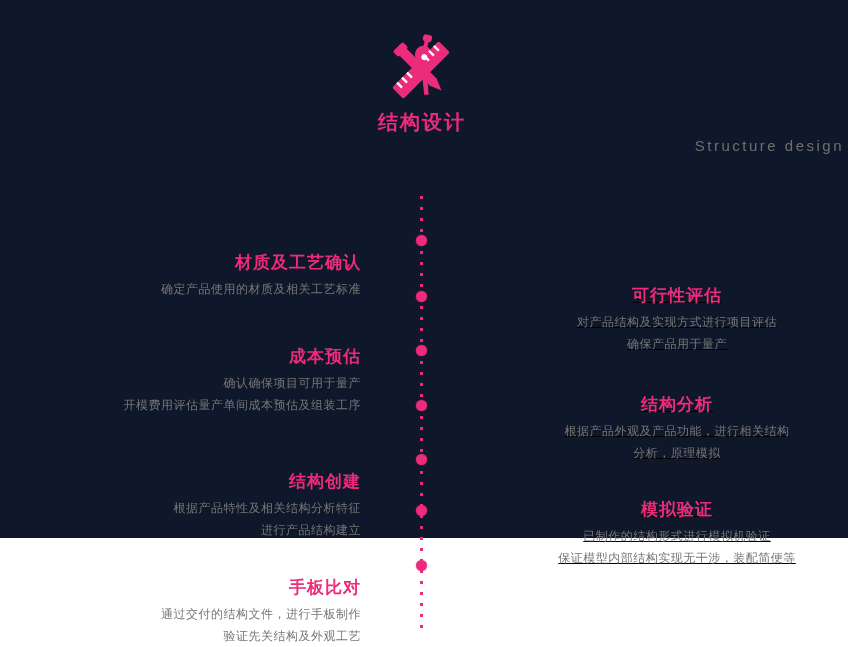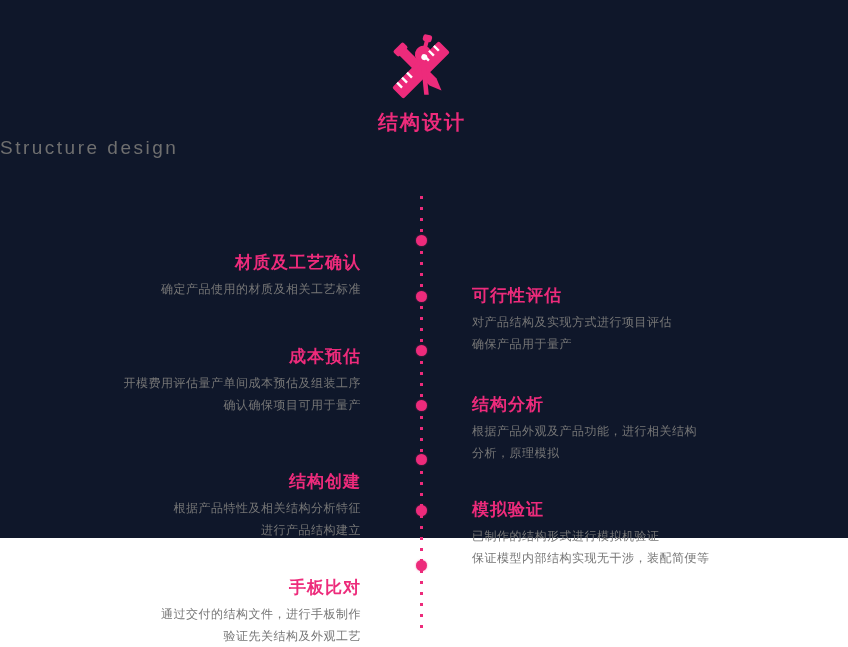--- a/index.html
+++ b/index.html
@@ -15,22 +15,22 @@
   .header { position: absolute; left: 0; top: 0; width: 848px; text-align: center; }
   .hdr-icon { position: absolute; left: 386px; top: 34px; width: 70px; height: 66px; }
   .page-title {
     position: absolute; left: 0; top: 109px; width: 844px;
     margin: 0; text-align: center;
     font-size: 20px; font-weight: bold; letter-spacing: 2px;
     color: #ED2B7B;
   }
   .page-subtitle {
     position: absolute; left: 0; top: 137px; width: 844px;
-    text-align: left;
-    font-size: 19px; letter-spacing: 2.5px;
+    text-align: right;
+    font-size: 15px; letter-spacing: 2.5px;
     color: #6F6F6F;
   }
 
   
   .timeline-line {
     position: absolute; left: 420px; top: 192px;
     width: 3px; height: 440px;
     background-image: radial-gradient(circle 1.5px at 1.5px 5.5px, #ED2B7B 97%, rgba(237,43,123,0) 100%);
     background-size: 3px 11px;
     background-repeat: repeat-y;
@@ -38,21 +38,21 @@
   .big-dot {
     position: absolute; left: 416px;
     width: 11px; height: 11px; border-radius: 50%;
     background: #ED2B7B;
     box-shadow: 0 0 2px rgba(237,43,123,.55);
   }
 
   
   .t-item { position: absolute; width: 330px; }
   .t-item.left  { right: 495px; text-align: right; margin-top: 23px; }
-  .t-item.right { left: 472px;  text-align: left; }
+  .t-item.right { left: 512px;  text-align: center; text-decoration: underline; }
   .t-title {
     margin: 0 0 5px 0;
     font-size: 17px; font-weight: bold;
     color: #ED2B7B; letter-spacing: 1px;
     line-height: 20px;
   }
   .t-line {
     margin: 0;
     font-size: 12px; color: #767676;
     line-height: 22px; letter-spacing: .5px;
@@ -116,22 +116,22 @@
   </section>
 
   <section class="t-item right" style="top:286px">
     <h2 class="t-title">可行性评估</h2>
     <p class="t-line">对产品结构及实现方式进行项目评估</p>
     <p class="t-line">确保产品用于量产</p>
   </section>
 
   <section class="t-item left" style="top:324px">
     <h2 class="t-title">成本预估</h2>
+    <p class="t-line">确认确保项目可用于量产</p>
     <p class="t-line">开模费用评估量产单间成本预估及组装工序</p>
-    <p class="t-line">确认确保项目可用于量产</p>
   </section>
 
   <section class="t-item right" style="top:395px">
     <h2 class="t-title">结构分析</h2>
     <p class="t-line">根据产品外观及产品功能，进行相关结构</p>
     <p class="t-line">分析，原理模拟</p>
   </section>
 
   <section class="t-item left" style="top:449px">
     <h2 class="t-title">结构创建</h2>

